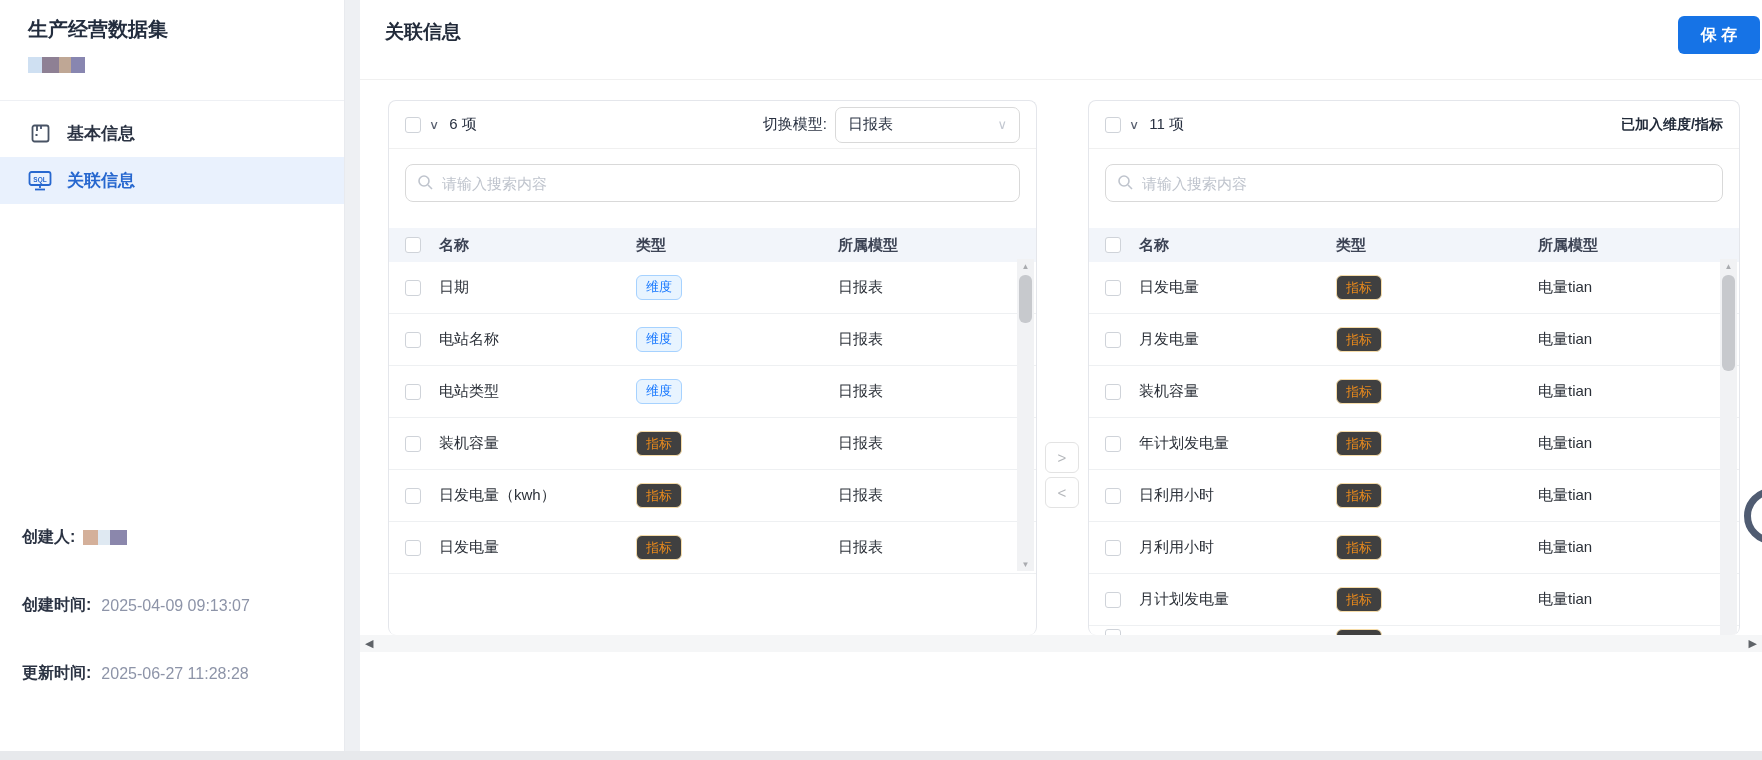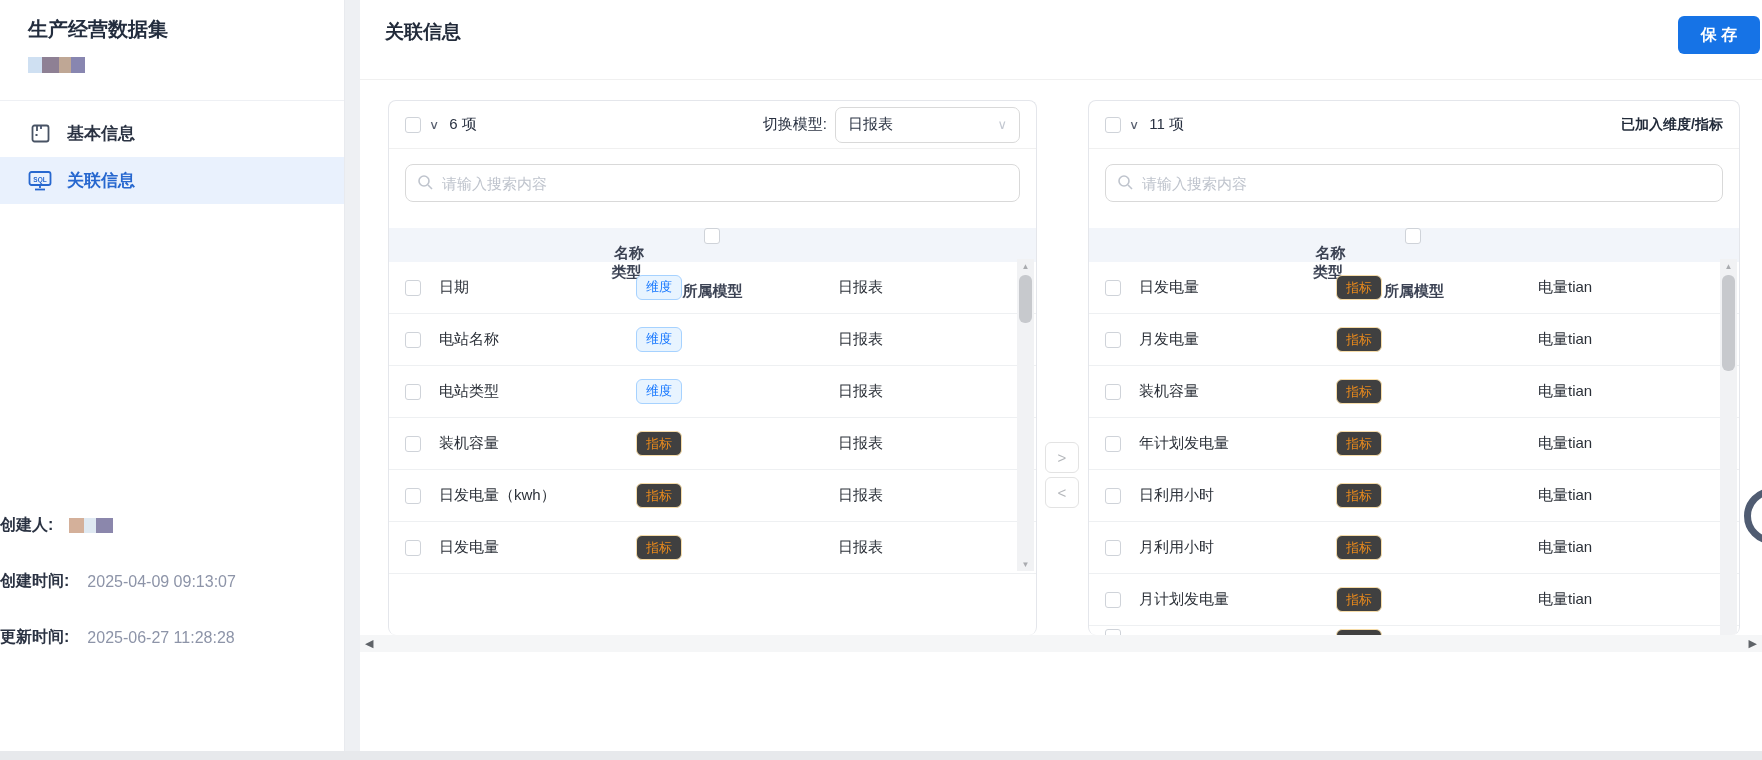--- a/index.html
+++ b/index.html
@@ -16,21 +16,21 @@
   .r1{width:14px;background:#cfe0f2;} .r2{width:17px;background:#8e8094;}
   .r3{width:12px;background:#bfa795;} .r4{width:14px;background:#8886b0;}
   .sb-div { position:absolute; left:0; top:100px; width:100%; height:1px; background:#eef0f4; }
   .sb-menu { position:absolute; left:0; top:110px; width:100%; }
   .sb-item { display:flex; align-items:center; height:47px; padding-left:28px; gap:15px;
     font-size:17px; font-weight:bold; color:#2a3242; cursor:pointer; }
   .sb-item.active { background:#e9f1fd; color:#2667cf; }
   .sb-item .ic { width:24px; height:24px; display:flex; align-items:center; justify-content:center; }
   .sb-create { position:absolute; left:0; top:480px; width:100%; }
   .ci-head { display:flex; align-items:center; gap:10px; padding-left:22px; font-size:17px; font-weight:bold; color:#2a3242; }
-  .ci-line { margin-top:35px; font-size:16px; font-weight:bold; color:#2a3242; display:flex; align-items:center;gap:8px; }
+  .ci-line { padding-left:22px; margin-top:47px; font-size:16px; font-weight:bold; color:#2a3242; display:flex; align-items:center; }
   .ci-line .val { font-weight:normal; color:#8d94a8; margin-left:10px; font-size:16px; }
   .redact-sm { display:flex; height:15px; margin-left:8px; }
   .redact-sm i { display:block; height:15px; }
   .s1{width:15px;background:#d4b09a;} .s2{width:12px;background:#dfe9f2;} .s3{width:17px;background:#8b87ac;}
 
   
   .main { position:absolute; left:360px; top:0; width:1402px; height:751px; background:#fff; overflow:hidden; }
   .m-title { position:absolute; left:25px; top:19px; font-size:19px; font-weight:bold; color:#222b3a; }
   .save-btn { position:absolute; left:1318px; top:16px; width:82px; height:38px; background:#1673e6;
     color:#fff; font-size:16px; border:none; border-radius:6px; cursor:pointer;
@@ -51,21 +51,21 @@
   .select { width:185px; height:36px; border:1px solid #d9d9d9; border-radius:7px; display:flex;
     align-items:center; padding:0 12px; font-size:15px; color:#2a3242; cursor:pointer; background:#fff; }
   .select .sel-chev { margin-left:auto; color:#c3c8d1; font-size:13px; }
   .added-label { font-size:14px; font-weight:bold; color:#222b3a;margin-left:13px; }
   .p-search { position:relative; margin:15px 16px 0; height:38px; }
   .p-search input { width:100%; height:38px; border:1px solid #d9d9d9; border-radius:8px;
     padding:0 12px 0 36px; font-size:15px; color:#333; outline:none; font-family:inherit; }
   .p-search input::placeholder { color:#bfc4cd; }
   .p-search .mag { position:absolute; left:12px; top:10px; }
   .thead { margin-top:26px; height:34px; background:#f2f5fa; display:flex; align-items:center;
-    font-size:15px; font-weight:bold; color:#3c4354;flex-direction:column; }
+    font-size:15px; font-weight:bold; color:#3c4354; }
   .col-cb { width:50px; padding-left:16px; display:flex; align-items:center; }
   .col-name { width:197px; }
   .col-type { width:202px; }
   .col-model { flex:1; }
   .cb { width:16px; height:16px; border:1.5px solid #cfd3d9; border-radius:3px; background:#fff; display:inline-block; }
   .trow { height:52px; display:flex; align-items:center; border-bottom:1px solid #eef0f2;
     font-size:15px; color:#2b3038;justify-content:space-between; }
   .tag { display:inline-block; font-size:13px; line-height:1; padding:5px 9px; border-radius:6px; }
   .tag.dim { color:#1677ff; background:#e8f4ff; border:1px solid #a6d2ff;font-family:Liberation Mono, monospace; }
   .tag.ind { color:#e8891c; background:#404040; border:1px solid #f6dca8; }

